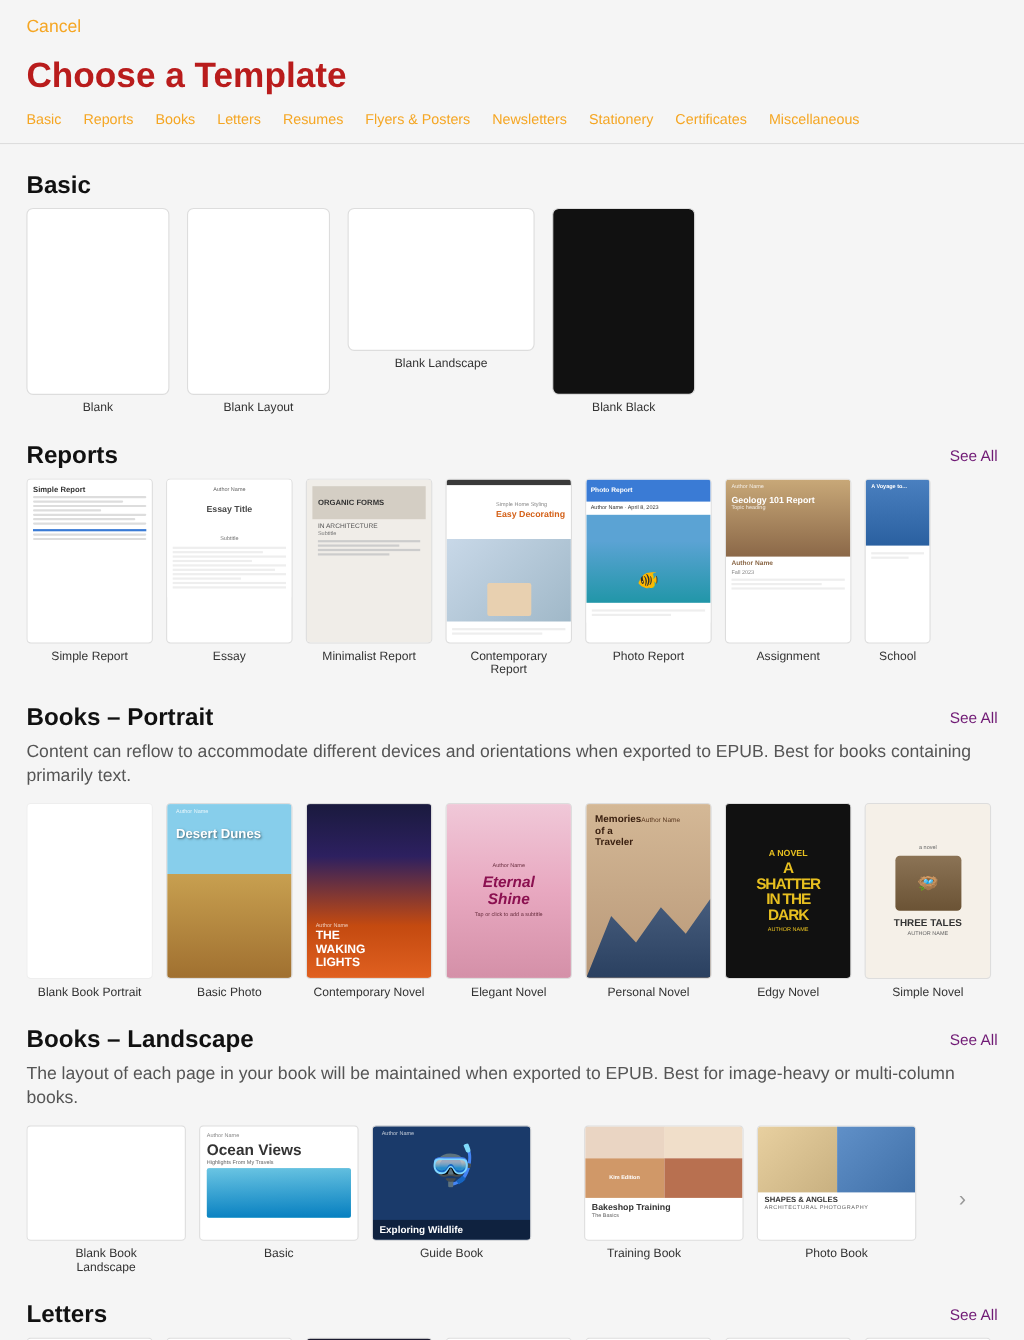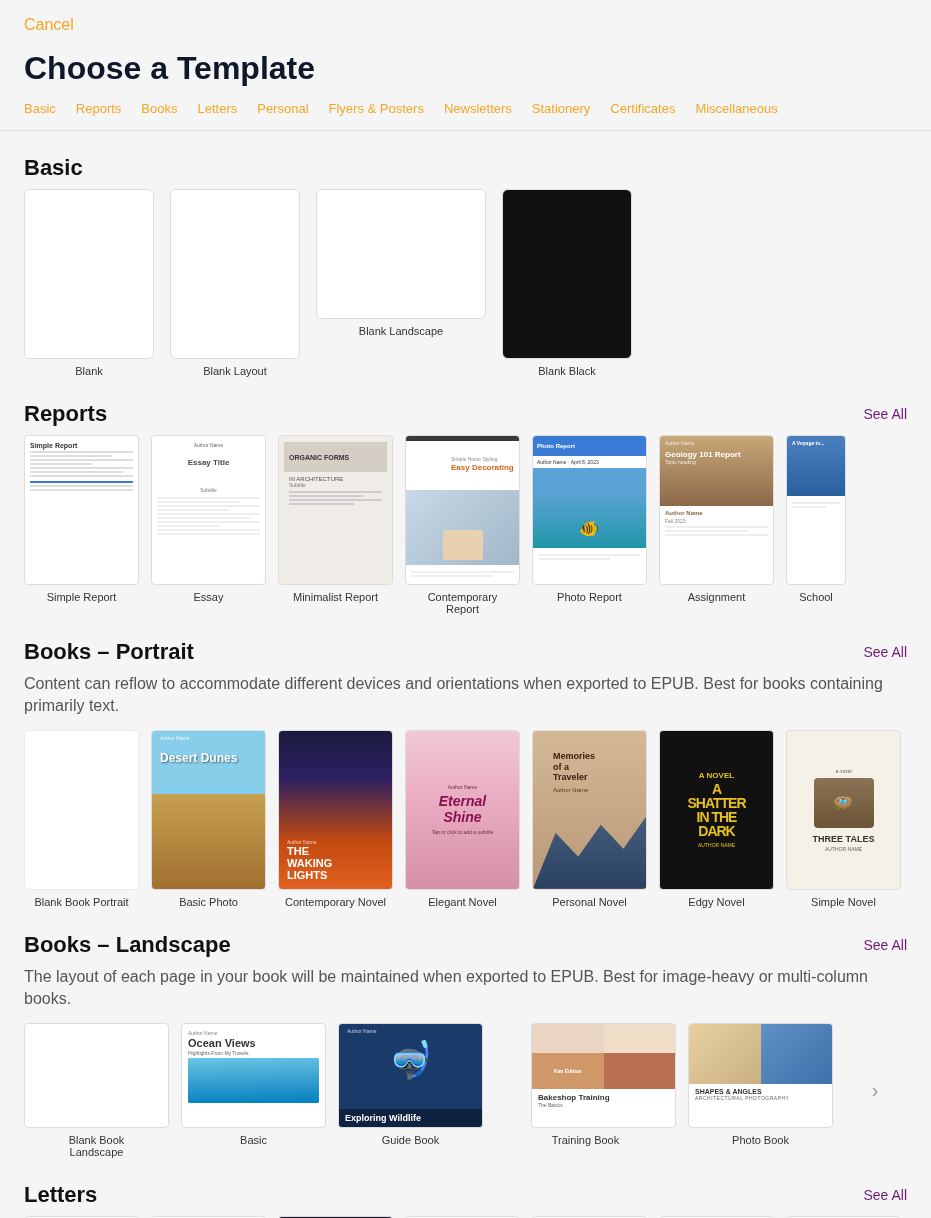--- a/index.html
+++ b/index.html
@@ -20,21 +20,21 @@
       font-size: 16px;
       cursor: pointer;
       background: none;
       border: none;
       padding: 0;
     }
     .page-title {
       font-size: 32px;
       font-weight: 700;
       padding: 8px 24px 12px;
-      color: #0f172a;
+      color: #b91c1c;
     }
     .nav-tabs {
       display: flex;
       gap: 0;
       padding: 0 24px 12px;
       border-bottom: 1px solid #ddd;
       flex-wrap: wrap;
       gap: 4px;
     }
     .nav-tab {
@@ -214,22 +214,22 @@
       padding: 8px;
     }
     .elegant-author { font-size: 5px; color: #6a3040; margin-bottom: 4px; }
     .elegant-title { font-size: 14px; font-weight: 900; color: #8b1050; text-align: center; line-height: 1.1; font-style: italic; }
     .elegant-subtitle { font-size: 5px; color: #6a3040; margin-top: 4px; }
     
     .personal-thumb {
       background: linear-gradient(180deg, #d4b896 0%, #b89878 100%);
       position: relative;
       display: flex;
-      flex-direction: column;
-      padding: 20px;
+      flex-direction: row;
+      padding: 8px;
     }
     .pt-mountain { position: absolute; bottom: 0; left: 0; right: 0; height: 80px; background: linear-gradient(180deg, #4a6080 0%, #2a4060 100%); clip-path: polygon(0 100%, 20% 30%, 40% 60%, 60% 20%, 80% 50%, 100% 10%, 100% 100%); }
     .pt-title { font-size: 9px; font-weight: 700; color: #3a2010; line-height: 1.2; z-index: 1; }
     .pt-author { font-size: 6px; color: #5a3820; margin-top: 4px; z-index: 1; }
     
     .edgy-thumb {
       background: #111;
       display: flex;
       align-items: center;
       justify-content: center;
@@ -299,21 +299,21 @@
   <button class="cancel-btn">Cancel</button>
 </div>
 
 <h1 class="page-title">Choose a Template</h1>
 
 <nav class="nav-tabs">
   <span class="nav-tab">Basic</span>
   <span class="nav-tab">Reports</span>
   <span class="nav-tab">Books</span>
   <span class="nav-tab">Letters</span>
-  <span class="nav-tab">Personal</span>
+  <span class="nav-tab">Resumes</span>
   <span class="nav-tab">Flyers &amp; Posters</span>
   <span class="nav-tab">Newsletters</span>
   <span class="nav-tab">Stationery</span>
   <span class="nav-tab">Certificates</span>
   <span class="nav-tab">Miscellaneous</span>
 </nav>
 
 <div class="content">
 
   <div class="section">
@@ -569,21 +569,21 @@
     <div class="template-grid">
 
       <div class="template-item">
         <div class="landscape-thumb blank-book-landscape-thumb"></div>
         <span class="template-label">Blank Book Landscape</span>
       </div>
 
       <div class="template-item">
         <div class="landscape-thumb" style="background:white; padding:6px;">
           <div style="font-size:5px; color:#888; margin-bottom:1px;">Author Name</div>
-          <div style="font-size:11px; font-weight:700; color:#333; margin-bottom:1px;">Ocean Views</div>
+          <div style="font-size:14px; font-weight:700; color:#333; margin-bottom:1px;">Ocean Views</div>
           <div style="font-size:5px; color:#666; margin-bottom:2px;">Highlights From My Travels</div>
           <div style="height:45px; background:linear-gradient(135deg, #40b8d8 0%, #20a0c8 100%); border-radius:2px; overflow:hidden; position:relative;">
             <div style="position:absolute; inset:0; background:linear-gradient(180deg, rgba(135,206,235,0.6) 0%, rgba(0,119,190,0.8) 100%);"></div>
           </div>
         </div>
         <span class="template-label">Basic</span>
       </div>
 
       <div class="template-item">
         <div class="landscape-thumb guide-book-thumb">

